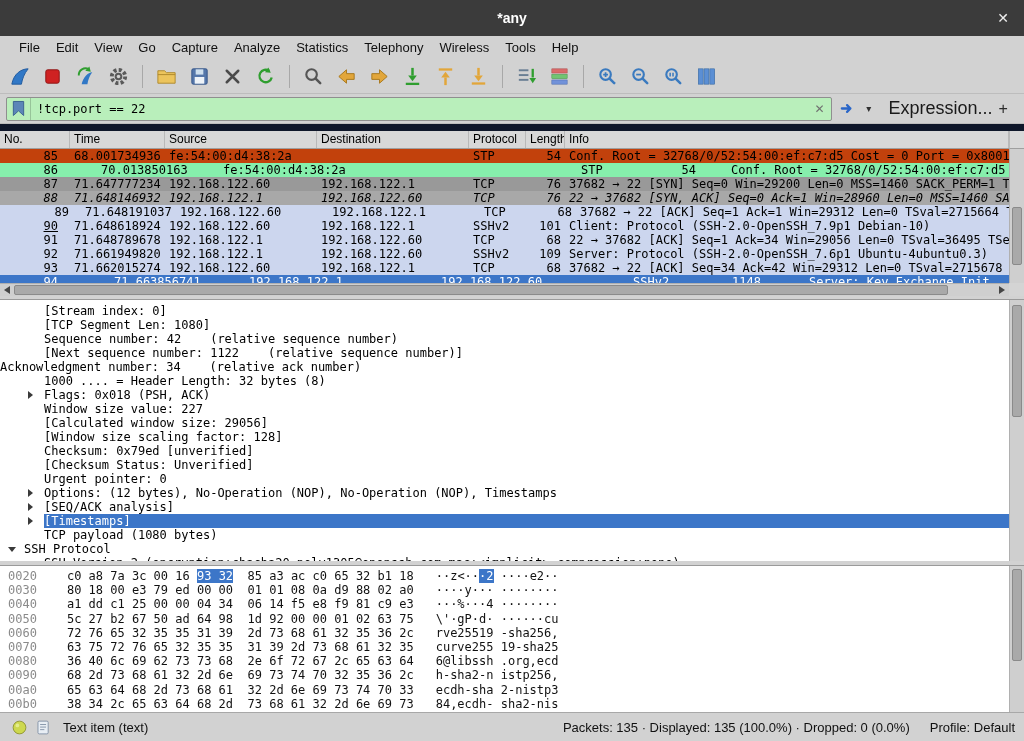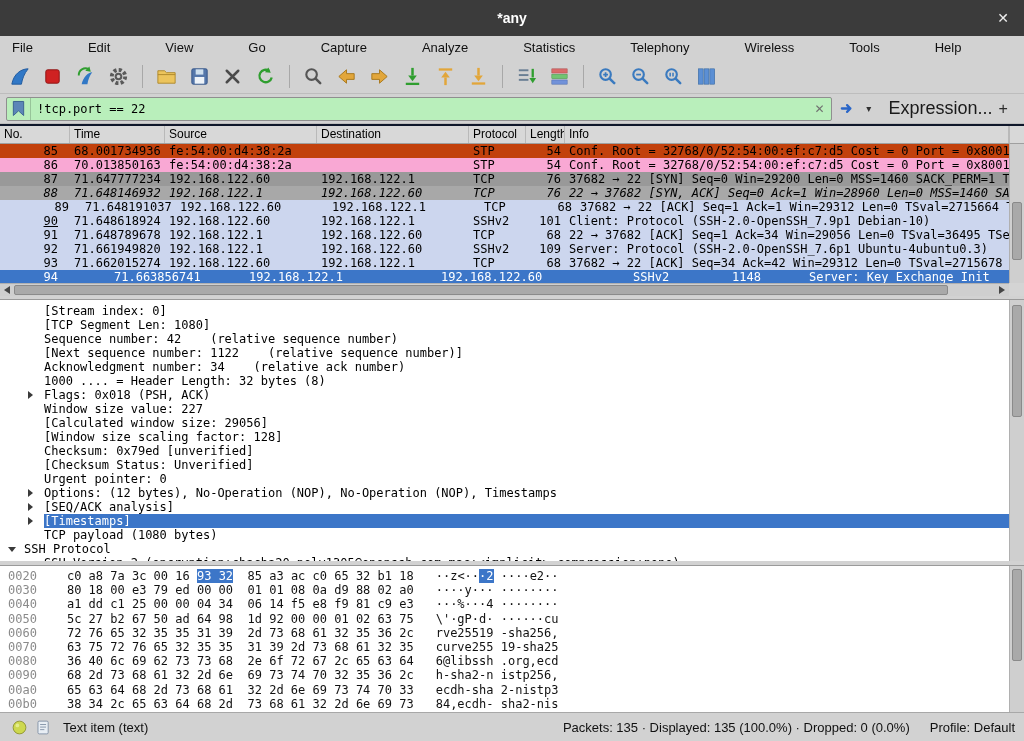--- a/index.html
+++ b/index.html
@@ -7,21 +7,21 @@
   body { font-family:"Liberation Sans", sans-serif; background:#d2d2d2; position:relative; }
 
   .window { position:absolute; inset:0; width:1024px; height:741px; background:#d2d2d2; overflow:hidden; }
 
   
   .titlebar { position:absolute; top:0; left:0; right:0; height:36px; background:#3b3b3b; }
   .title { color:#ffffff; text-align:center; line-height:36px; font-size:14px; font-weight:bold; }
   .win-close { position:absolute; right:6px; top:0; width:30px; height:36px; line-height:36px; text-align:center; color:#ededed; font-size:14px; cursor:default; }
 
   
-  .menubar { position:absolute; top:36px; left:0; right:0; height:23px; background:#d2d2d2; display:flex; align-items:center; padding-left:4px; font-size:13px;gap:39px; }
+  .menubar { position:absolute; top:36px; left:7px; right:0; height:23px; background:#d2d2d2; display:flex; align-items:center; padding-left:4px; font-size:13px; }
   .menu-item { padding:0 8px; line-height:23px; color:#101010; }
 
   
   .toolbar { position:absolute; top:59px; left:0; right:0; height:35px; background:#d2d2d2; display:flex; align-items:center; padding-left:4px; gap:2px; border-bottom:1px solid #bdbdbd; }
   .tb-btn { width:31px; height:29px; display:flex; align-items:center; justify-content:center; border-radius:2px; }
   .tb-ic, .tb-ic svg { width:23px; height:23px; display:block; }
   .tb-sep { width:1px; height:23px; background:#a8a8a8; margin:0 6px; }
 
   
   .filterbar { position:absolute; top:94px; left:0; right:0; height:30px; background:#d2d2d2; display:flex; align-items:center; padding:0 6px; border-bottom:1px solid #bdbdbd; }
@@ -30,21 +30,21 @@
   .fb-bookmark svg { width:15px; height:17px; display:block; }
   .filter-text { flex:1; font-family:"DejaVu Sans Mono", monospace; font-size:12px; color:#000; padding-left:6px; white-space:pre; overflow:hidden; }
   .filter-clear { width:22px; text-align:center; color:#707070; font-size:12px; }
   .filter-apply { width:26px; height:24px; display:flex; align-items:center; justify-content:center; margin-left:4px; }
   .filter-apply svg { width:19px; height:19px; display:block; }
   .filter-caret { width:16px; text-align:center; font-size:10px; color:#303030; }
   .expression { margin-left:12px; font-size:18px; color:#1a1a1a; }
   .filter-add { margin-left:auto; margin-right:4px; width:22px; text-align:center; font-size:16px; color:#2a2a2a; }
 
   
-  .packet-list { position:absolute; top:124px; left:0; right:0; height:172px; background:#ffffff; border-top:2px solid #0f172a; }
+  .packet-list { position:absolute; top:124px; left:0; right:0; height:172px; background:#ffffff; border-top:7px solid #0f172a; }
   .pl-header { position:absolute; top:0; left:0; right:15px; height:18px; background:#d8d8d8; display:flex; border-bottom:1px solid #9f9f9f; font-size:12px; color:#000; }
   .pl-hcorner { position:absolute; top:0; right:0; width:15px; height:18px; background:#d8d8d8; border-bottom:1px solid #9f9f9f; border-left:1px solid #b9b9b9; }
   .pl-hcell { border-right:1px solid #b9b9b9; padding:1px 4px 0 4px; white-space:nowrap; overflow:hidden; flex-shrink:0; }
   .pl-body { position:absolute; top:18px; left:0; right:15px; bottom:13px; overflow:hidden; font-family:"DejaVu Sans Mono", monospace; font-size:12px; }
   .pl-row { display:flex; height:14px; line-height:14px; white-space:nowrap; }
   .pl-cell { padding:0 4px; overflow:hidden; flex-shrink:0; }
   .cell-no { text-align:right; padding-right:12px; }
   .cell-length { text-align:right; }
   .cell-info { flex:1; }
 
@@ -325,21 +325,21 @@
     <div class="pl-body">
         <div class="pl-row" style="background: #c2410c;">
           <div class="pl-cell cell-no" style="width: 70px;">85</div>
           <div class="pl-cell cell-time" style="width: 95px;">68.001734936</div>
           <div class="pl-cell cell-source" style="width: 152px;">fe:54:00:d4:38:2a</div>
           <div class="pl-cell cell-destination" style="width: 152px;"></div>
           <div class="pl-cell cell-protocol" style="width: 57px;">STP</div>
           <div class="pl-cell cell-length" style="width: 39px;">54</div>
           <div class="pl-cell cell-info">Conf. Root = 32768/0/52:54:00:ef:c7:d5  Cost = 0  Port = 0x8001</div>
         </div>
-        <div class="pl-row" style="background: #f9a8d4;">
+        <div class="pl-row" style="background: #86efac; gap: 27px;">
           <div class="pl-cell cell-no" style="width: 70px;">86</div>
           <div class="pl-cell cell-time" style="width: 95px;">70.013850163</div>
           <div class="pl-cell cell-source" style="width: 152px;">fe:54:00:d4:38:2a</div>
           <div class="pl-cell cell-destination" style="width: 152px;"></div>
           <div class="pl-cell cell-protocol" style="width: 57px;">STP</div>
           <div class="pl-cell cell-length" style="width: 39px;">54</div>
           <div class="pl-cell cell-info">Conf. Root = 32768/0/52:54:00:ef:c7:d5  Cost = 0  Port = 0x8001</div>
         </div>
         <div class="pl-row" style="background: rgb(153, 153, 153);">
           <div class="pl-cell cell-no" style="width: 70px;">87</div>
@@ -430,21 +430,21 @@
   </div>
 
   <div class="splitter s1"></div>
 
   <div class="details">
     <div class="detail-rows">
         <div class="dt-row" style="padding-left: 44px;"><span class="dt-text">[Stream index: 0]</span></div>
         <div class="dt-row" style="padding-left: 44px;"><span class="dt-text">[TCP Segment Len: 1080]</span></div>
         <div class="dt-row" style="padding-left: 44px;"><span class="dt-text">Sequence number: 42    (relative sequence number)</span></div>
         <div class="dt-row" style="padding-left: 44px;"><span class="dt-text">[Next sequence number: 1122    (relative sequence number)]</span></div>
-        <div class="dt-row" style="padding-left: 44px;"><span class="dt-text">Acknowledgment number: 34    (relative ack number)</span></div>
+        <div class="dt-row" style=""><span class="dt-text">Acknowledgment number: 34    (relative ack number)</span></div>
         <div class="dt-row" style="padding-left: 44px;"><span class="dt-text">1000 .... = Header Length: 32 bytes (8)</span></div>
         <div class="dt-row" style="padding-left: 44px;"><span class="dt-ex" style="left: 28px;"></span><span class="dt-text">Flags: 0x018 (PSH, ACK)</span></div>
         <div class="dt-row" style="padding-left: 44px;"><span class="dt-text">Window size value: 227</span></div>
         <div class="dt-row" style="padding-left: 44px;"><span class="dt-text">[Calculated window size: 29056]</span></div>
         <div class="dt-row" style="padding-left: 44px;"><span class="dt-text">[Window size scaling factor: 128]</span></div>
         <div class="dt-row" style="padding-left: 44px;"><span class="dt-text">Checksum: 0x79ed [unverified]</span></div>
         <div class="dt-row" style="padding-left: 44px;"><span class="dt-text">[Checksum Status: Unverified]</span></div>
         <div class="dt-row" style="padding-left: 44px;"><span class="dt-text">Urgent pointer: 0</span></div>
         <div class="dt-row" style="padding-left: 44px;"><span class="dt-ex" style="left: 28px;"></span><span class="dt-text">Options: (12 bytes), No-Operation (NOP), No-Operation (NOP), Timestamps</span></div>
         <div class="dt-row" style="padding-left: 44px;"><span class="dt-ex" style="left: 28px;"></span><span class="dt-text">[SEQ/ACK analysis]</span></div>

